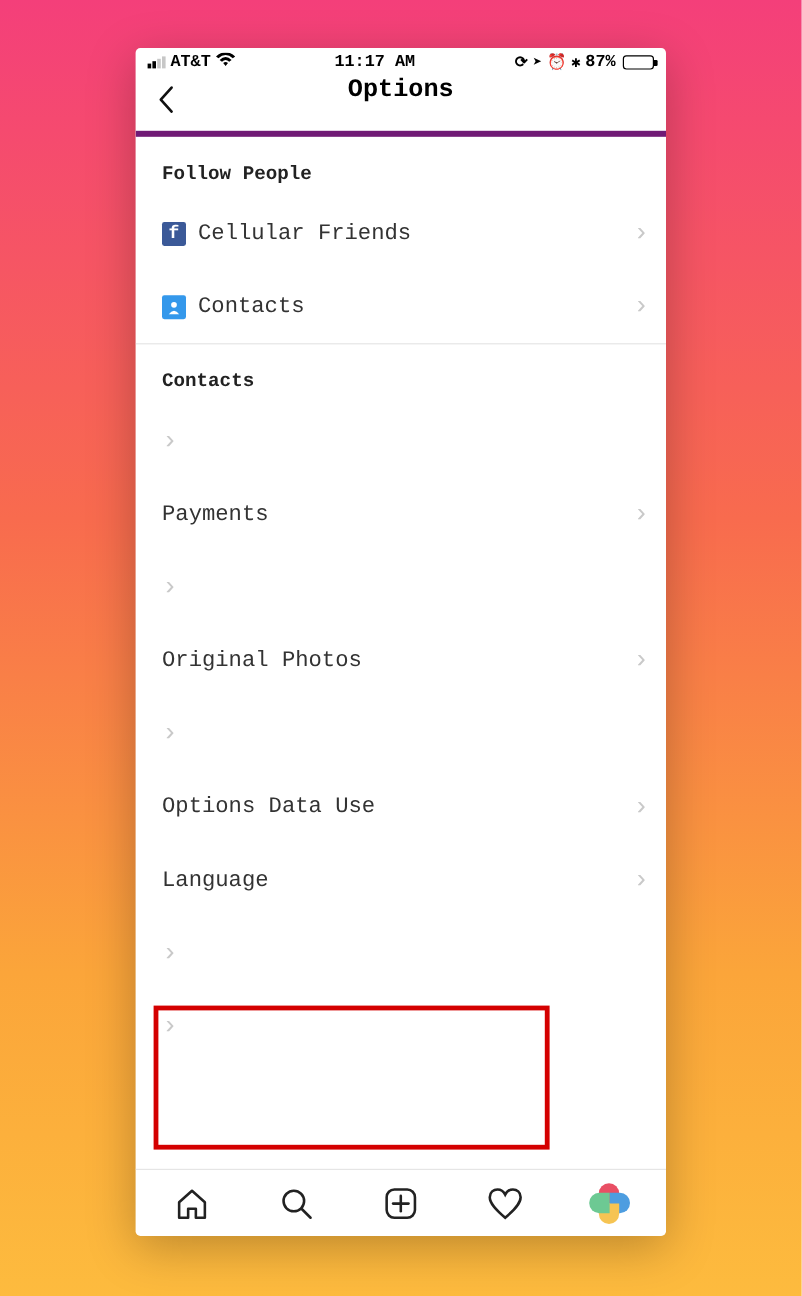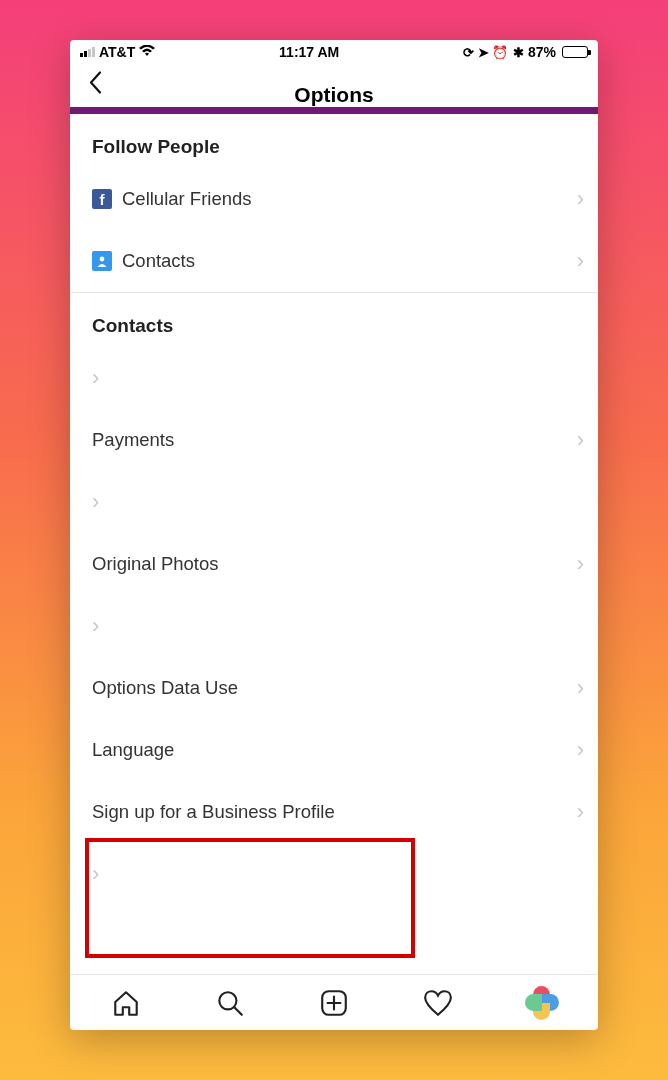--- a/index.html
+++ b/index.html
@@ -6,29 +6,30 @@
   html, body { width: 668px; height: 1080px; }
   body {
     font-family: -apple-system, "Helvetica Neue", Arial, sans-serif;
     background: linear-gradient(180deg, #f43f7a 0%, #f86b4e 40%, #fba53a 75%, #fdbb3e 100%);
     display: flex;
     align-items: flex-start;
     justify-content: center;
     padding-top: 40px;
   }
   .phone {
-    width: 528px;
+    width: 442px;
     height: 990px;
     background: #fff;
     box-shadow: 0 10px 40px rgba(0,0,0,0.25);
     border-radius: 4px;
     display: flex;
     flex-direction: column;
     overflow: hidden;
     position: relative;
+    font-family: Liberation Mono, monospace;
   }
   
   .statusbar {
     height: 24px;
     display: flex;
     align-items: center;
     justify-content: space-between;
     padding: 0 10px;
     font-size: 14px;
     font-weight: 600;
@@ -47,35 +48,35 @@
     position: relative; margin-left: 2px;
   }
   .battery::after {
     content:""; position:absolute; right:-4px; top:3px; width:2.5px; height:5px;
     background:#000; border-radius:0 1px 1px 0;
   }
   .battery .fill { background:#000; height:100%; border-radius:1px; }
   
   .navheader {
     height: 50px;
-    border-bottom: 7px solid #701a75;
-    display: flex;
-    align-items: flex-end;
+    border-bottom: 5px solid #701a75;
+    display: flex;
+    align-items: flex-start;
     justify-content: center;
     position: relative;
   }
   .navheader .back {
     position: absolute; left: 10px; top: 50%; transform: translateY(-50%);
     font-size: 26px; color: #111; cursor: pointer; padding: 4px 8px;
   }
   .navheader .title { font-size: 21px; font-weight: 700; }
   
   .content { flex: 1; overflow-y: auto; }
   .section-header {
-    font-size: 19px; font-weight: 700; color: #222;
+    font-size: 16px; font-weight: 700; color: #222;
     padding: 22px 22px 10px 22px;
   }
   .row {
     display: flex; align-items: center;
     padding: 18px 14px 18px 22px;
     font-size: 18.5px; color: #333;
     cursor: pointer;
   }
   .row .icon-slot {
     width: 30px; display: flex; align-items: center; justify-content: flex-start;
@@ -208,21 +209,20 @@
     </div>
     <div class="row">
       <div class="label">Options Data Use</div>
       <div class="chev">›</div>
     </div>
     <div class="row">
       <div class="label">Language</div>
       <div class="chev">›</div>
     </div>
     <div class="row">
-      <div class="label">Sign up for a Business Profile</div>
       <div class="chev">›</div>
     </div>
     <div class="row">
       <div class="chev">›</div>
     </div>
 
     <div class="highlight-box" id="hlbox" style="left: 15px; top: 798px; width: 330px; height: 120px;"></div>
   </div>
 
   <div class="tabbar">

